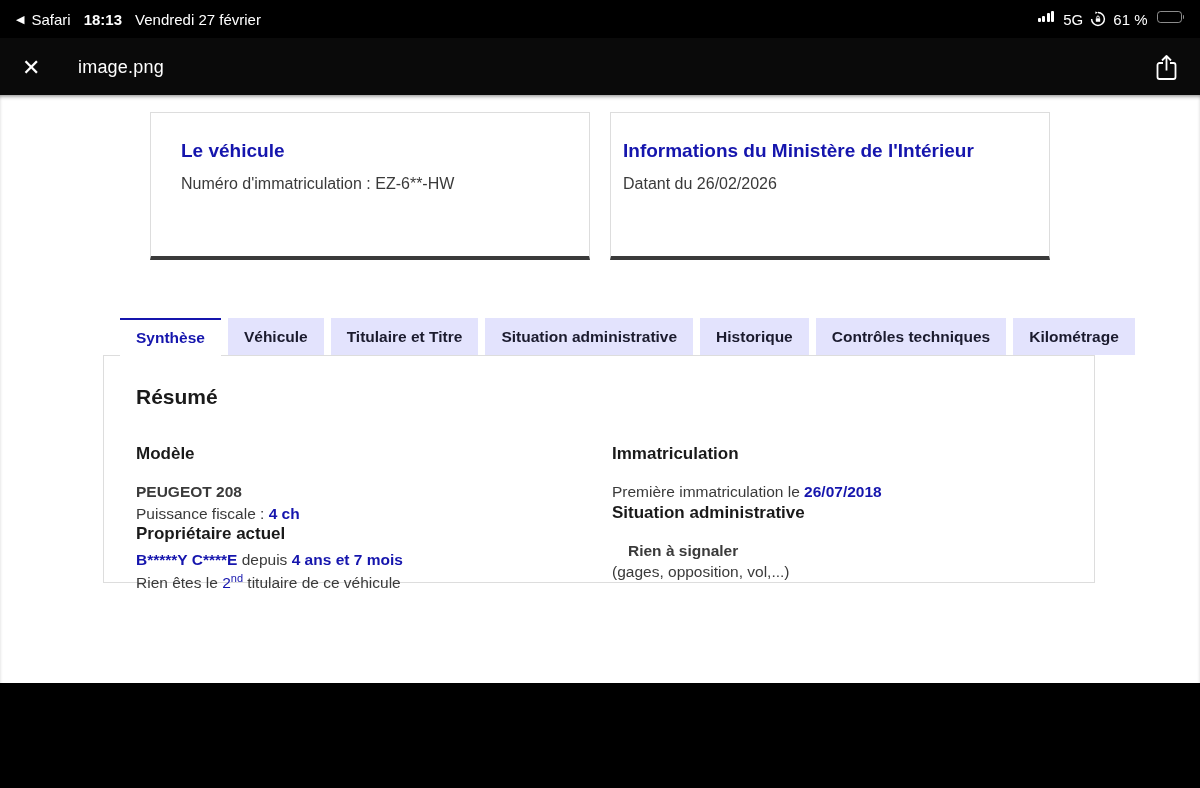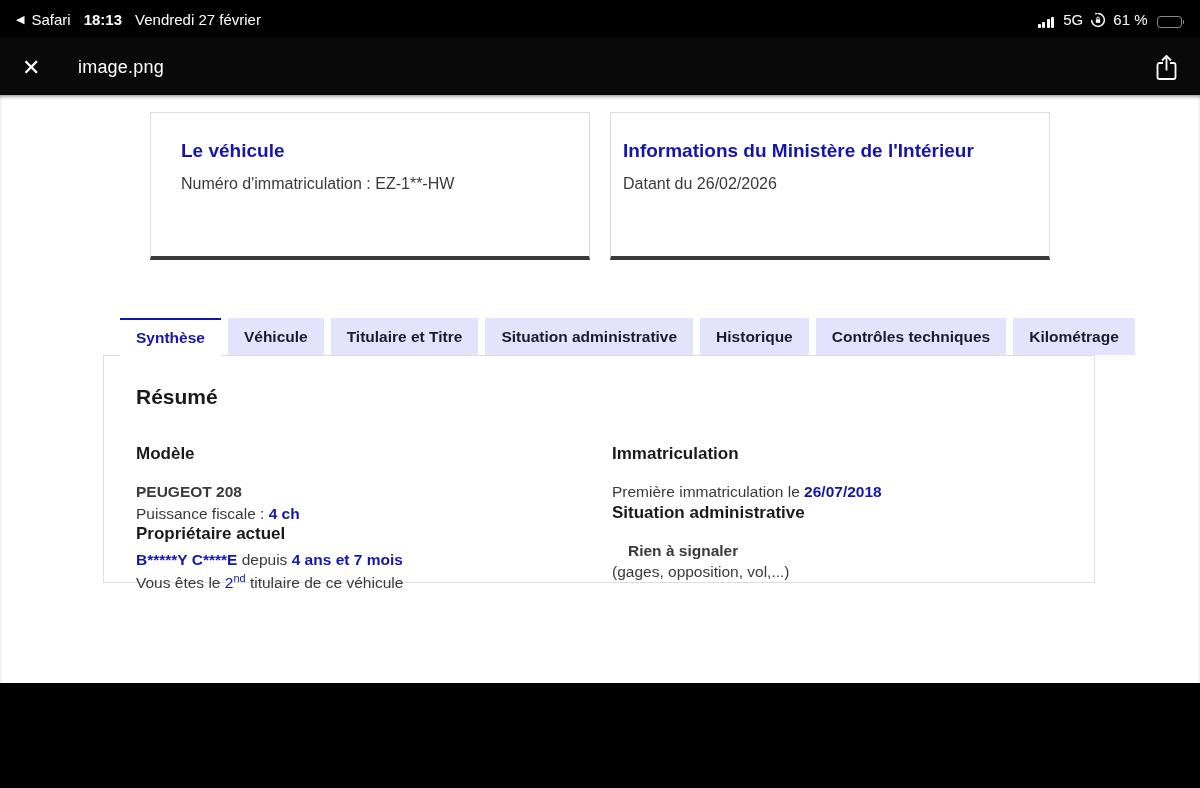--- a/index.html
+++ b/index.html
@@ -14,21 +14,21 @@
   
   .status-bar{
     height:38px;background:#000;color:#fff;
     display:flex;justify-content:space-between;align-items:center;
     padding:0 16px;box-sizing:border-box;font-size:15px;
   }
   .sb-left{display:flex;align-items:center;gap:13px;}
   .sb-back{display:flex;align-items:center;gap:7px;}
   .sb-back .tri{font-size:11px;line-height:1;}
   .sb-time{font-weight:600;}
-  .sb-right{display:flex;align-items:flex-end;gap:7px;}
+  .sb-right{display:flex;align-items:flex-start;gap:7px;}
   .signal{display:flex;align-items:flex-end;gap:1.5px;height:11px;margin-right:2px;}
   .signal i{display:block;width:3px;background:#fff;border-radius:1px;}
   .signal i:nth-child(1){height:4px;}
   .signal i:nth-child(2){height:6px;}
   .signal i:nth-child(3){height:8.5px;}
   .signal i:nth-child(4){height:11px;}
   .battery{display:flex;align-items:center;gap:1px;margin-left:2px;}
   .battery .shell{
     width:25px;height:12px;border:1px solid rgba(255,255,255,.55);
     border-radius:3.5px;padding:1px;box-sizing:border-box;
@@ -142,21 +142,21 @@
         <path d="M8 9 H4.5 A2 2 0 0 0 2.5 11 V23 A2 2 0 0 0 4.5 25 H18.5 A2 2 0 0 0 20.5 23 V11 A2 2 0 0 0 18.5 9 H15" fill="none" stroke="#fff" stroke-width="1.8"></path>
         <path d="M11.5 16.5 V2.5 M7 6.5 L11.5 2 L16 6.5" fill="none" stroke="#fff" stroke-width="1.8" stroke-linejoin="round"></path>
       </svg>
     </span>
   </div>
 
   <div class="image-area">
 
     <div class="card c1">
       <h2>Le véhicule</h2>
-      <p>Numéro d'immatriculation : EZ-1**-HW</p>
+      <p>Numéro d'immatriculation : EZ-6**-HW</p>
     </div>
     <div class="card c2">
       <h2>Informations du Ministère de l'Intérieur</h2>
       <p>Datant du 26/02/2026</p>
     </div>
 
     <div class="tabs">
       <div class="tab active">Synthèse</div>
       <div class="tab">Véhicule</div>
       <div class="tab">Titulaire et Titre</div>
@@ -170,21 +170,21 @@
       <h1>Résumé</h1>
       <div class="cols">
         <div class="col-left">
           <h3>Modèle</h3>
           <p class="blue-strong mb9">PEUGEOT 208</p>
           <p class="mb26"><span>Puissance fiscale : </span><span class="blue-strong">4 ch</span></p>
 
           <div class="owner-block">
             <h3>Propriétaire actuel</h3>
             <p><span class="blue-strong">B*****Y C****E</span><span> depuis </span><span class="blue-strong">4 ans et 7 mois</span></p>
-            <p><span>Vous êtes le </span><span class="blue"><span>2</span><sup>nd</sup></span><span> titulaire de ce véhicule</span></p>
+            <p><span>Rien êtes le </span><span class="blue"><span>2</span><sup>nd</sup></span><span> titulaire de ce véhicule</span></p>
           </div>
         </div>
 
         <div class="col-right">
           <h3>Immatriculation</h3>
           <p class="mb26"><span>Première immatriculation le </span><span class="blue-strong">26/07/2018</span></p>
 
           <h3>Situation administrative</h3>
           <p class="blue-strong indent">Rien à signaler</p>
           <p>(gages, opposition, vol,...)</p>

